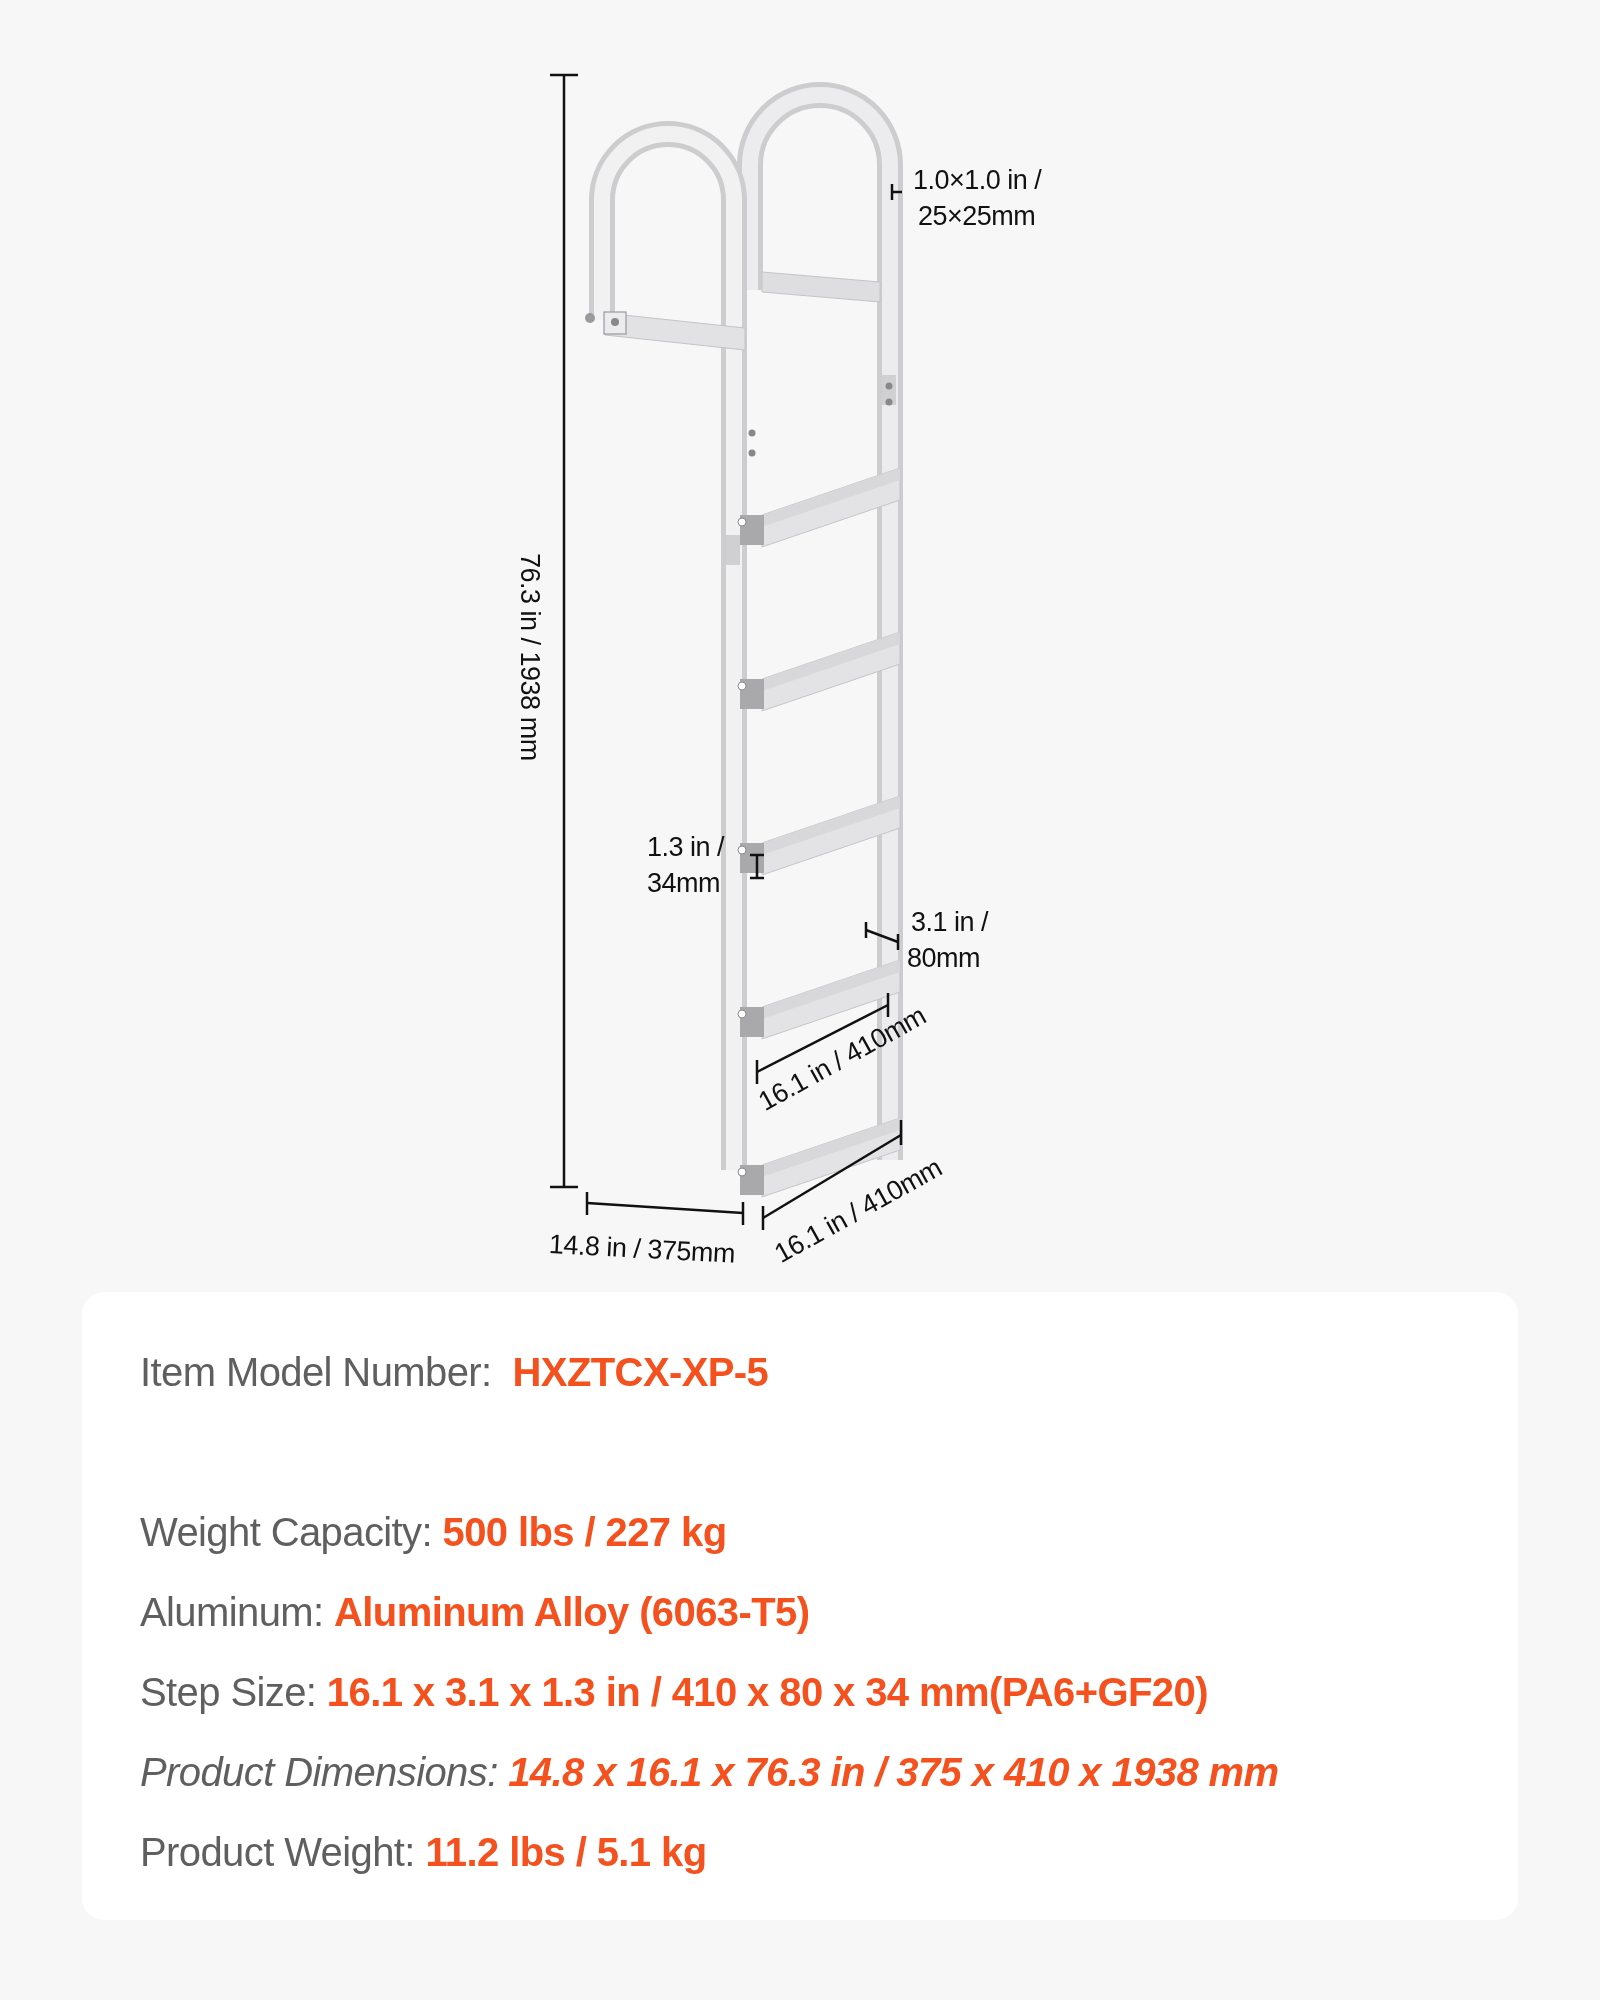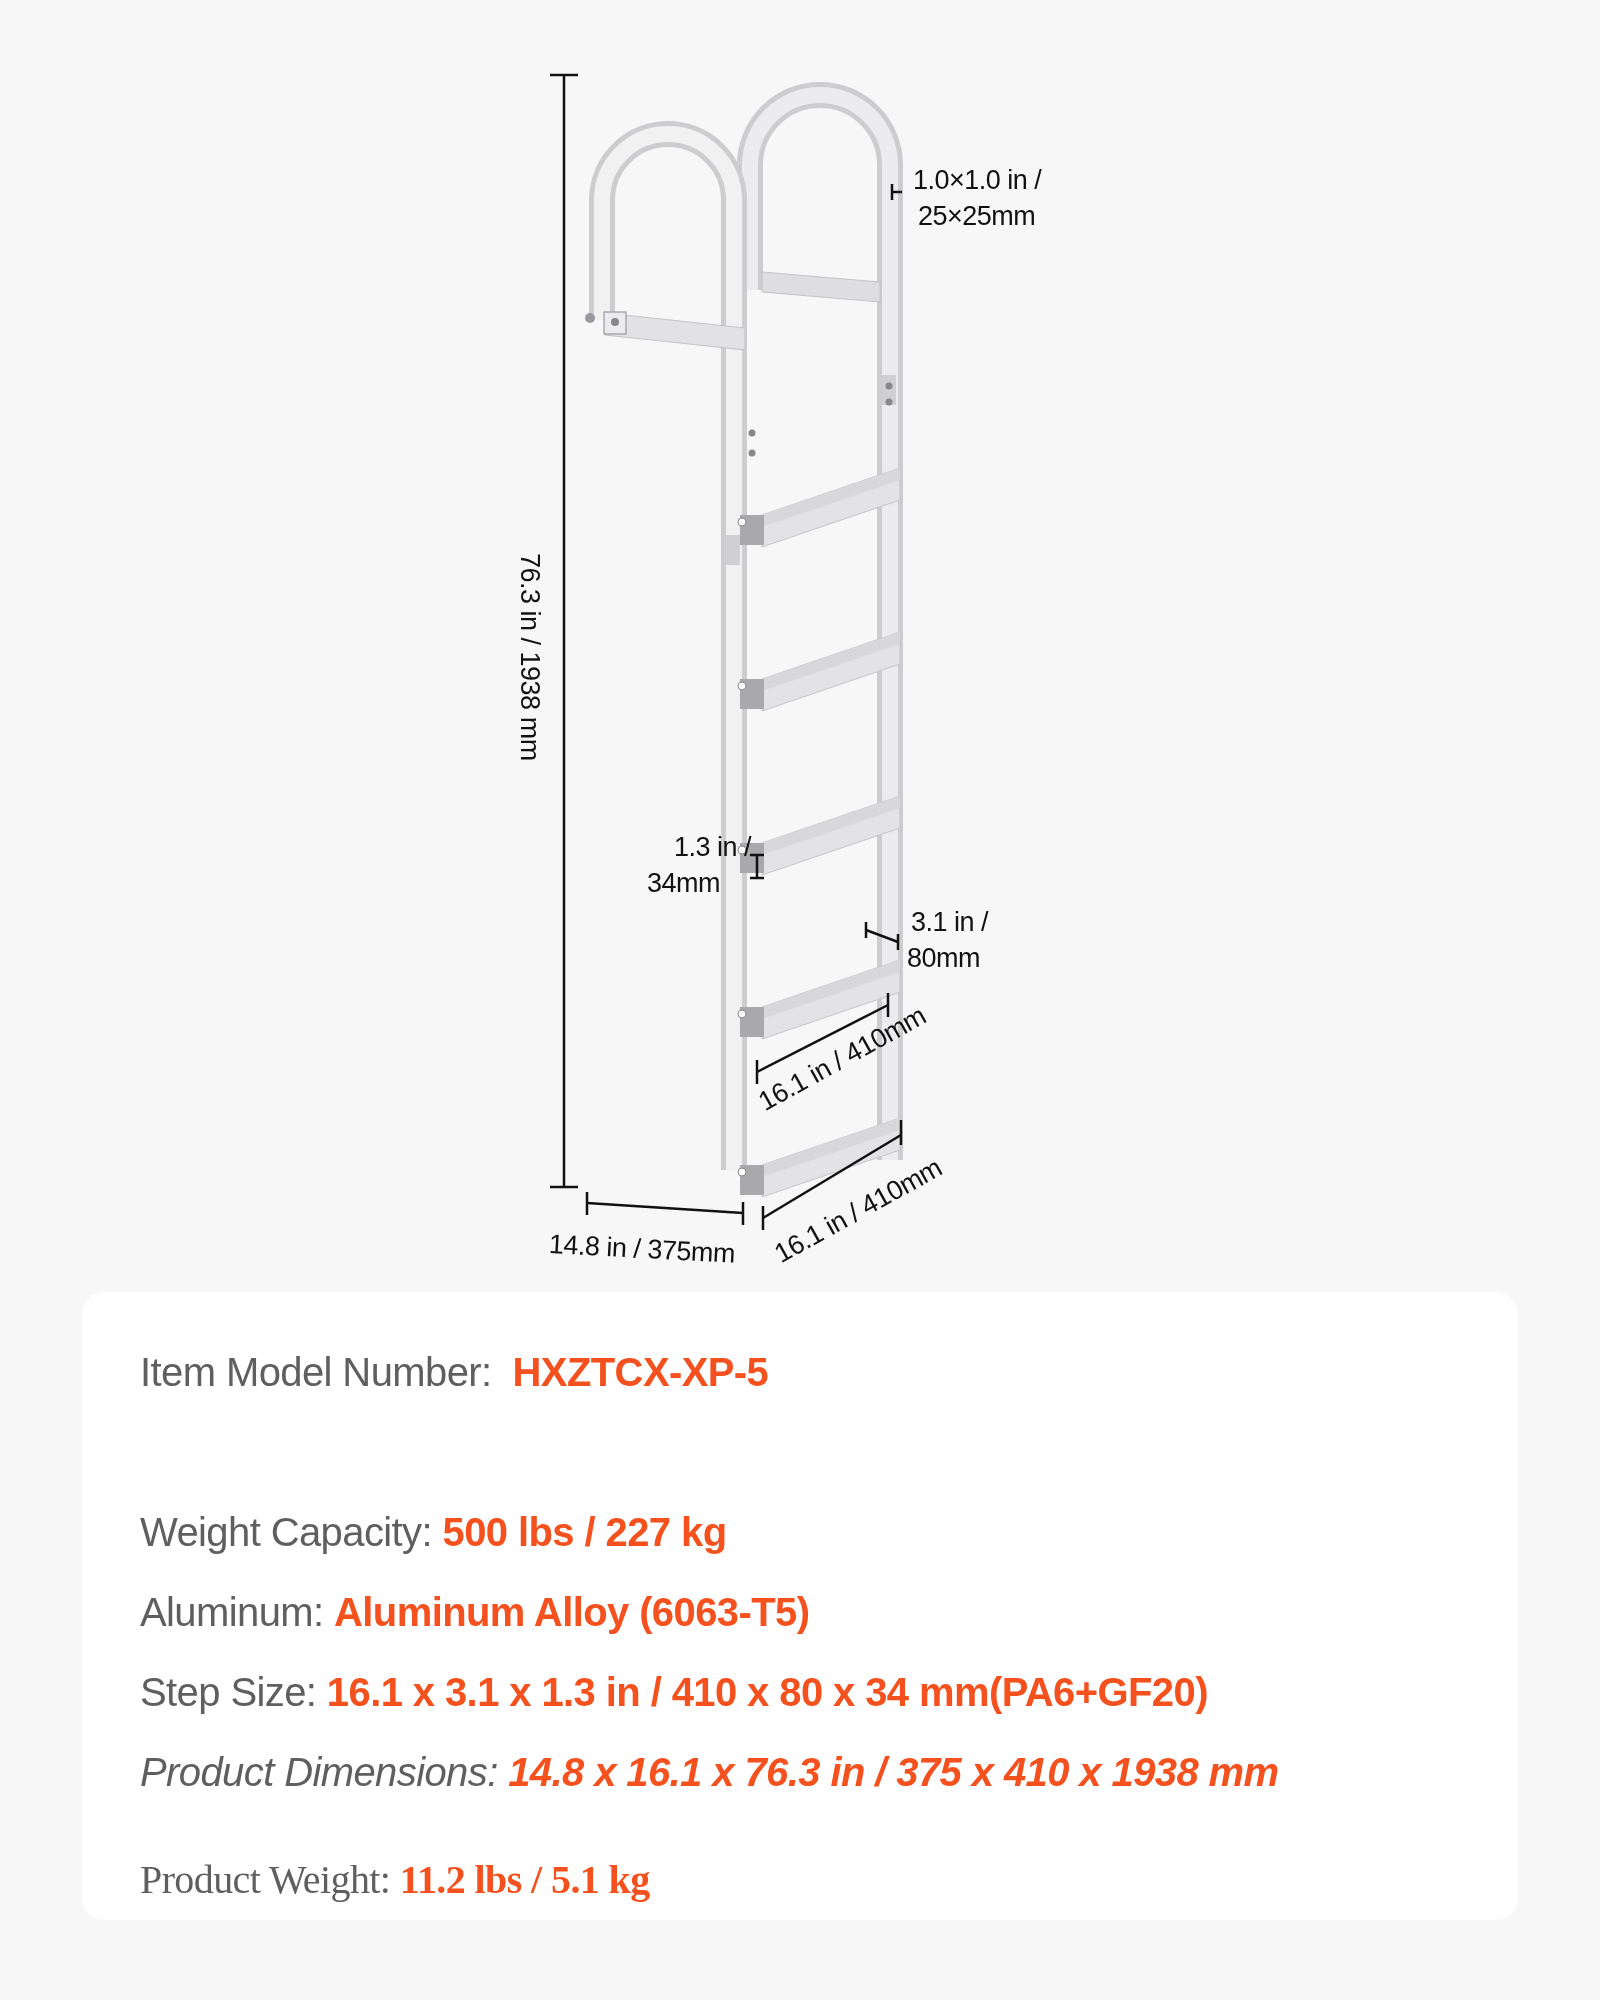--- a/index.html
+++ b/index.html
@@ -116,21 +116,21 @@
       <line x1="587" y1="1192" x2="587" y2="1215"></line>
       <line x1="743" y1="1202" x2="743" y2="1225"></line>
     </g>
   </svg>
 
   <div class="dim-label" style="left:913px;top:162px;">1.0×1.0 in /</div>
   <div class="dim-label" style="left:918px;top:198px;">25×25mm</div>
 
   <div class="dim-label rot-v" style="left:548px;top:553px;">76.3 in / 1938 mm</div>
 
-  <div class="dim-label" style="left:647px;top:829px;margin-left:27px;">1.3 in /</div>
+  <div class="dim-label" style="left:647px;top:829px;">1.3 in /</div>
   <div class="dim-label" style="left:647px;top:865px;">34mm</div>
 
   <div class="dim-label" style="left:911px;top:904px;">3.1 in /</div>
   <div class="dim-label" style="left:907px;top:940px;">80mm</div>
 
   <div class="dim-label" style="left:752px;top:1088px;transform-origin:left top;transform:rotate(-29deg);">16.1 in / 410mm</div>
   <div class="dim-label" style="left:768px;top:1240px;transform-origin:left top;transform:rotate(-29deg);">16.1 in / 410mm</div>
 
   <div class="dim-label" style="left:550px;top:1226px;transform-origin:left top;transform:rotate(3deg);">14.8 in / 375mm</div>
 </div>
@@ -149,17 +149,17 @@
     <span class="spec-value">Aluminum Alloy (6063-T5)</span>
   </div>
   <div class="spec-row" style="top:380px;">
     <span class="spec-label">Step Size:</span>
     <span class="spec-value">16.1 x 3.1 x 1.3 in / 410 x 80 x 34 mm(PA6+GF20)</span>
   </div>
   <div class="spec-row" style="top:460px;font-style:italic;">
     <span class="spec-label">Product Dimensions:</span>
     <span class="spec-value">14.8 x 16.1 x 76.3 in / 375 x 410 x 1938 mm</span>
   </div>
-  <div class="spec-row" style="top:568px;font-family:Liberation Serif, serif;">
+  <div class="spec-row" style="top:540px;">
     <span class="spec-label">Product Weight:</span>
     <span class="spec-value">11.2 lbs / 5.1 kg</span>
   </div>
 </div>
 
 </body></html>

